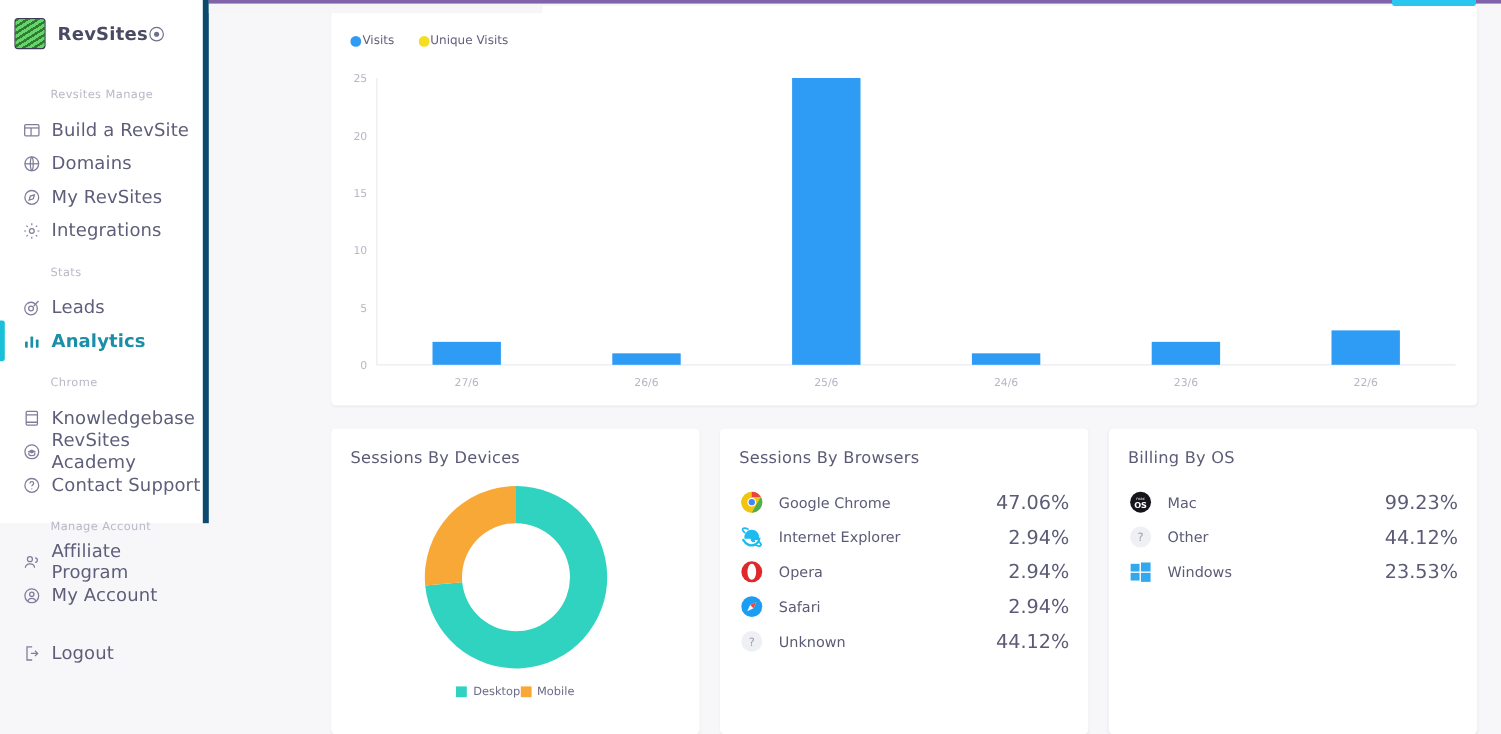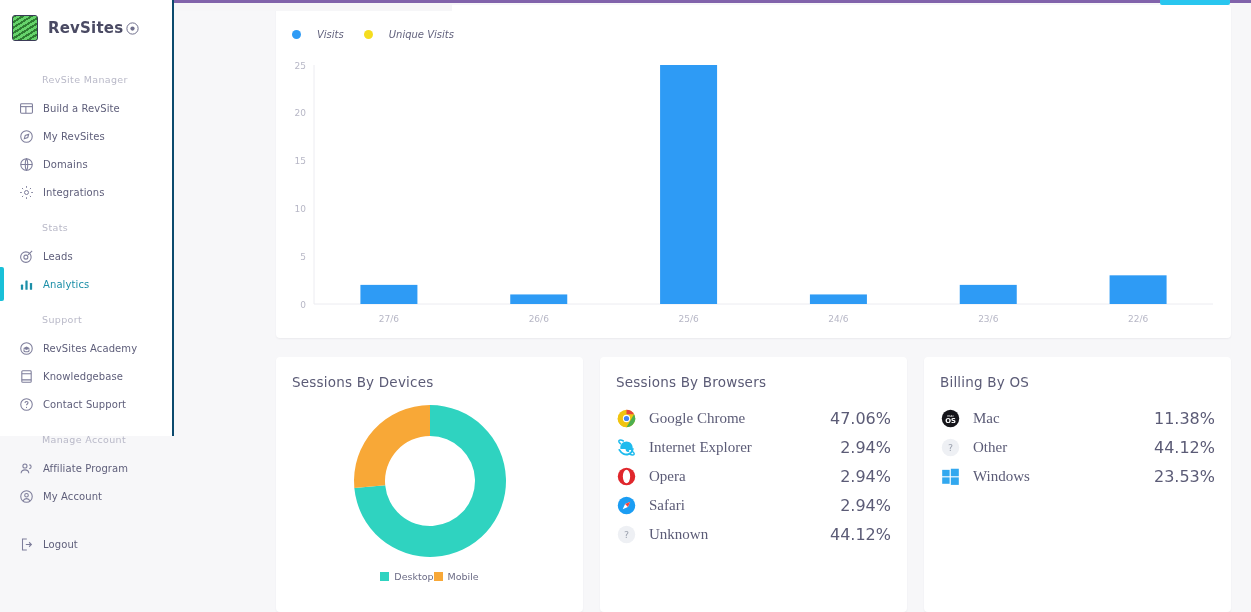--- a/index.html
+++ b/index.html
@@ -23,21 +23,21 @@
     background: #29c6ef; border-radius: 0 0 2px 2px; z-index: 41;
   }
   .top-grey-strip {
     position: absolute; left: 174px; top: 3px; width: 278px; height: 8px;
     background: #f6f6f8; z-index: 30;
   }
 
   
   .sidebar {
     width: 174px; min-width: 174px; height: 436px; background: #ffffff;
-    border-right: 2px solid #0c4a6e; position: relative; z-index: 20;
+    border-right: 5px solid #0c4a6e; position: relative; z-index: 20;
   }
   .brand { display: flex; align-items: center; height: 56px; padding: 0 12px; }
   .brand-logo {
     width: 26px; height: 26px; border: 1.5px solid #3b3b57; border-radius: 3px;
     background: #4caf50; position: relative; overflow: hidden; flex: 0 0 auto;
   }
   .brand-logo i {
     position: absolute; left: -8px; top: -8px; width: 46px; height: 46px;
     background: repeating-linear-gradient(-32deg,#2e7d32 0 2px,#66d36b 2px 4.6px);
   }
@@ -51,22 +51,22 @@
                  padding: 0 0 0 42px; margin: 16px 0 9px; }
   .nav-section.first { margin-top: 18px; }
 
   .nav-item {
     display: flex; align-items: center; height: 28px;
     padding-left: 17px; margin-bottom: 0; position: relative;
     cursor: pointer; text-decoration: none;
   }
   .nav-item .ico { width: 18px; height: 18px; display:flex; align-items:center;
                    justify-content:center; color:#7e7e9b; flex: 0 0 18px; }
-  .nav-item .lbl { font-size: 10px; color: #5e5e7a; margin-left: 8px; letter-spacing:.1px; }
-  .nav-item.active .lbl { color: #1c8fa8; font-weight: normal; }
+  .nav-item .lbl { font-size: 15px; color: #5e5e7a; margin-left: 8px; letter-spacing:.1px; }
+  .nav-item.active .lbl { color: #1c8fa8; font-weight: bold; }
   .nav-item.active .ico { color: #1c8fa8; }
   .nav-item.active::before {
     content:""; position:absolute; left:0; top:-3px; bottom:-3px;
     width: 4px; background: #19c0d8; border-radius: 0 2px 2px 0;
   }
   .nav-gap { height: 20px; }
 
   
   .main { flex: 1; height: 612px; position: relative; background: #f7f7f9; overflow: hidden; }
 
@@ -74,21 +74,21 @@
     background: #fff; border-radius: 4px;
     box-shadow: 0 1px 2px rgba(35,35,60,.06);
   }
 
   .chart-card {
     position: absolute; left: 102px; top: 5px; width: 955px; height: 333px;
   }
 
   
   .bc-legend { display:flex; gap: 20px; padding: 24px 0 0 16px; }
-  .bc-legend .li { display:flex; align-items:center; gap:16px;font-style:italic; }
+  .bc-legend .li { display:flex; align-items:center; gap:1px; }
   .bc-legend .dot { width: 9px; height: 9px; border-radius: 50%; }
   .bc-legend .txt { font-size: 10px; color: #62627d; }
 
   .bc-plot { position: absolute; left: 0; top: 44px; right: 10px; bottom: 0; }
   .bc-svg { width: 100%; height: 100%; display:block; }
 
   
   .row3 { position: absolute; left: 102px; top: 357px; width: 955px; height: 255px;
           display: flex; gap: 17px; align-items: center; }
   .c3 { width: 309px; height: 255px; position: relative; }
@@ -101,21 +101,21 @@
                   justify-content:center; }
   .donut-legend .li { display:flex; align-items:center; gap:5px; }
   .donut-legend .sq { width: 9px; height: 9px; }
   .donut-legend .txt { font-size: 9.5px; color: #6b6b85; }
 
   
   .stat-list { padding: 14px 16px 0 16px; }
   .stat-row { display:flex; align-items:center; height: 29px; }
   .stat-ico { width: 21px; height: 21px; flex:0 0 21px; display:flex;
               align-items:center; justify-content:center; }
-  .stat-name { font-size: 15px; color: #5b5b76; margin-left: 12px; font-family: Liberation Serif, serif; }
+  .stat-name { font-size: 12px; color: #5b5b76; margin-left: 12px; }
   .stat-val { margin-left: auto; font-size: 16px; color: #5b5b76; }
 
   svg { overflow: visible; }
 </style>
 </head>
 <body>
 
 <div class="app">
 
   <div class="top-rule"></div>
@@ -130,52 +130,52 @@
         </span>
       <span class="brand-name">RevSites</span>
       <span class="brand-gear">
         <svg width="15" height="15" viewBox="0 0 24 24" fill="none" stroke="currentColor" stroke-width="1.6">
           <circle cx="12" cy="12" r="9"></circle>
             <circle cx="12" cy="12" r="3.4" fill="currentColor" stroke="none"></circle>
         </svg>
       </span>
     </div>
 
-    <div class="nav-section first">RevSite Manager</div>
+    <div class="nav-section first">Revsites Manage</div>
 
     <div class="nav-item">
       <span class="ico">
         <svg width="15" height="15" viewBox="0 0 24 24" fill="none" stroke="currentColor" stroke-width="1.7">
           <rect x="2.5" y="4.5" width="19" height="15" rx="1.5"></rect>
             <path d="M2.5 9h19"></path>
             <path d="M11 9v10.5"></path>
         </svg>
       </span>
       <span class="lbl">Build a RevSite</span>
     </div>
 
     <div class="nav-item">
       <span class="ico">
         <svg width="15" height="15" viewBox="0 0 24 24" fill="none" stroke="currentColor" stroke-width="1.7">
           <circle cx="12" cy="12" r="9.2"></circle>
-            <path d="M15.5 8.5 10 10.2 8.5 15.5 14 13.8z"></path>
-        </svg>
-      </span>
-      <span class="lbl">My RevSites</span>
-    </div>
-
-    <div class="nav-item">
-      <span class="ico">
-        <svg width="15" height="15" viewBox="0 0 24 24" fill="none" stroke="currentColor" stroke-width="1.7">
-          <circle cx="12" cy="12" r="9.2"></circle>
             <path d="M2.8 12h18.4"></path>
             <path d="M12 2.8c2.6 2.6 2.6 15.8 0 18.4-2.6-2.6-2.6-15.8 0-18.4z"></path>
         </svg>
       </span>
       <span class="lbl">Domains</span>
+    </div>
+
+    <div class="nav-item">
+      <span class="ico">
+        <svg width="15" height="15" viewBox="0 0 24 24" fill="none" stroke="currentColor" stroke-width="1.7">
+          <circle cx="12" cy="12" r="9.2"></circle>
+            <path d="M15.5 8.5 10 10.2 8.5 15.5 14 13.8z"></path>
+        </svg>
+      </span>
+      <span class="lbl">My RevSites</span>
     </div>
 
     <div class="nav-item">
       <span class="ico">
         <svg width="15" height="15" viewBox="0 0 24 24" fill="none" stroke="currentColor" stroke-width="1.6">
           <circle cx="12" cy="12" r="3.2"></circle>
           <path d="M12 1.8v2.6M12 19.6v2.6M22.2 12h-2.6M4.4 12H1.8M19.2 4.8 17.4 6.6M6.6 17.4 4.8 19.2M19.2 19.2 17.4 17.4M6.6 6.6 4.8 4.8"></path>
         </svg>
       </span>
       <span class="lbl">Integrations</span>
@@ -198,41 +198,41 @@
       <span class="ico">
         <svg width="15" height="15" viewBox="0 0 24 24" fill="currentColor">
           <rect x="3" y="12" width="3.6" height="8.5" rx="1"></rect>
           <rect x="10.2" y="5.5" width="3.6" height="15" rx="1"></rect>
           <rect x="17.4" y="9.5" width="3.6" height="11" rx="1"></rect>
         </svg>
       </span>
       <span class="lbl">Analytics</span>
     </div>
 
-    <div class="nav-section">Support</div>
+    <div class="nav-section">Chrome</div>
+
+    <div class="nav-item">
+      <span class="ico">
+        <svg width="15" height="15" viewBox="0 0 24 24" fill="none" stroke="currentColor" stroke-width="1.7">
+          <rect x="4.5" y="2.8" width="15" height="18.4" rx="1.4"></rect>
+            <path d="M4.5 7.6h15M4.5 17.4h15"></path>
+        </svg>
+      </span>
+      <span class="lbl">Knowledgebase</span>
+    </div>
 
     <div class="nav-item">
       <span class="ico">
         <svg width="15" height="15" viewBox="0 0 24 24" fill="none" stroke="currentColor" stroke-width="1.7">
           <circle cx="12" cy="12" r="9.2"></circle>
             <path d="M6.5 11.5 12 8.8l5.5 2.7-5.5 2.7z" fill="currentColor" stroke="none"></path>
           <path d="M8 13v2.4c0 .9 1.8 1.7 4 1.7s4-.8 4-1.7V13"></path>
         </svg>
       </span>
       <span class="lbl">RevSites Academy</span>
-    </div>
-
-    <div class="nav-item">
-      <span class="ico">
-        <svg width="15" height="15" viewBox="0 0 24 24" fill="none" stroke="currentColor" stroke-width="1.7">
-          <rect x="4.5" y="2.8" width="15" height="18.4" rx="1.4"></rect>
-            <path d="M4.5 7.6h15M4.5 17.4h15"></path>
-        </svg>
-      </span>
-      <span class="lbl">Knowledgebase</span>
     </div>
 
     <div class="nav-item">
       <span class="ico">
         <svg width="15" height="15" viewBox="0 0 24 24" fill="none" stroke="currentColor" stroke-width="1.7">
           <circle cx="12" cy="12" r="9.2"></circle>
           <path d="M9.6 9.4c0-1.4 1.1-2.3 2.5-2.3s2.4.9 2.4 2.2c0 1.9-2.4 1.9-2.4 3.8"></path>
           <circle cx="12" cy="16.6" r=".9" fill="currentColor" stroke="none"></circle>
         </svg>
       </span>
@@ -421,21 +421,21 @@
 
           <div class="stat-row">
             <span class="stat-ico">
               <svg width="19" height="19" viewBox="0 0 24 24">
                 <circle cx="12" cy="12" r="11" fill="#15151a"></circle>
                 <text x="12" y="10" font-size="4.2" font-family="DejaVu Sans, sans-serif" fill="#fff" text-anchor="middle">mac</text>
                 <text x="12" y="17.6" font-size="8.6" font-weight="bold" font-family="DejaVu Sans, sans-serif" fill="#fff" text-anchor="middle">OS</text>
               </svg>
             </span>
             <span class="stat-name">Mac</span>
-            <span class="stat-val">11.38%</span>
+            <span class="stat-val">99.23%</span>
           </div>
 
           <div class="stat-row">
             <span class="stat-ico">
               <svg width="19" height="19" viewBox="0 0 24 24">
                 <circle cx="12" cy="12" r="11" fill="#eef0f4"></circle>
                 <text x="12" y="16.5" font-size="12" font-family="DejaVu Sans, sans-serif" fill="#9aa0ad" text-anchor="middle">?</text>
               </svg>
             </span>
             <span class="stat-name">Other</span>

